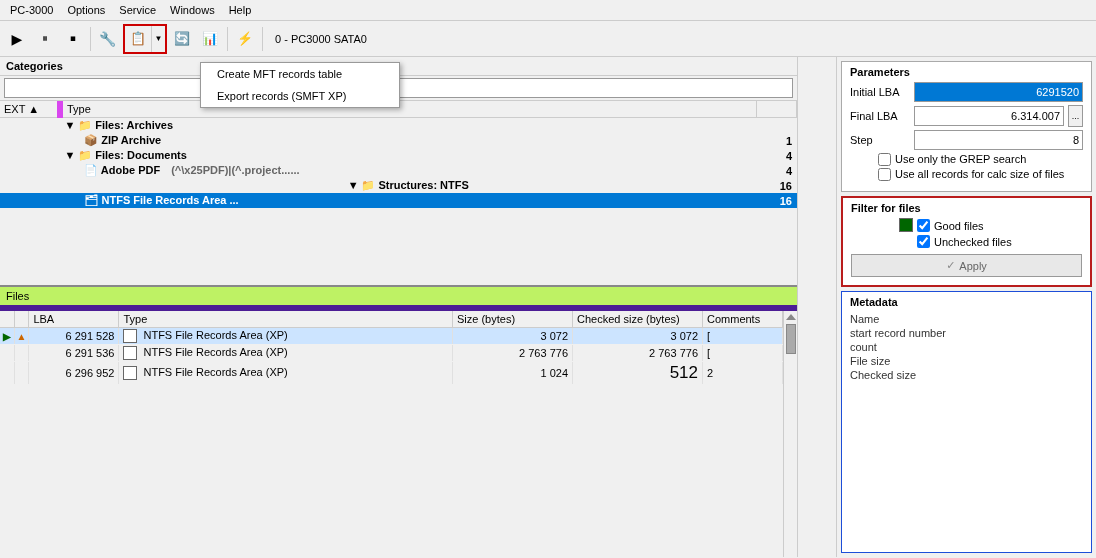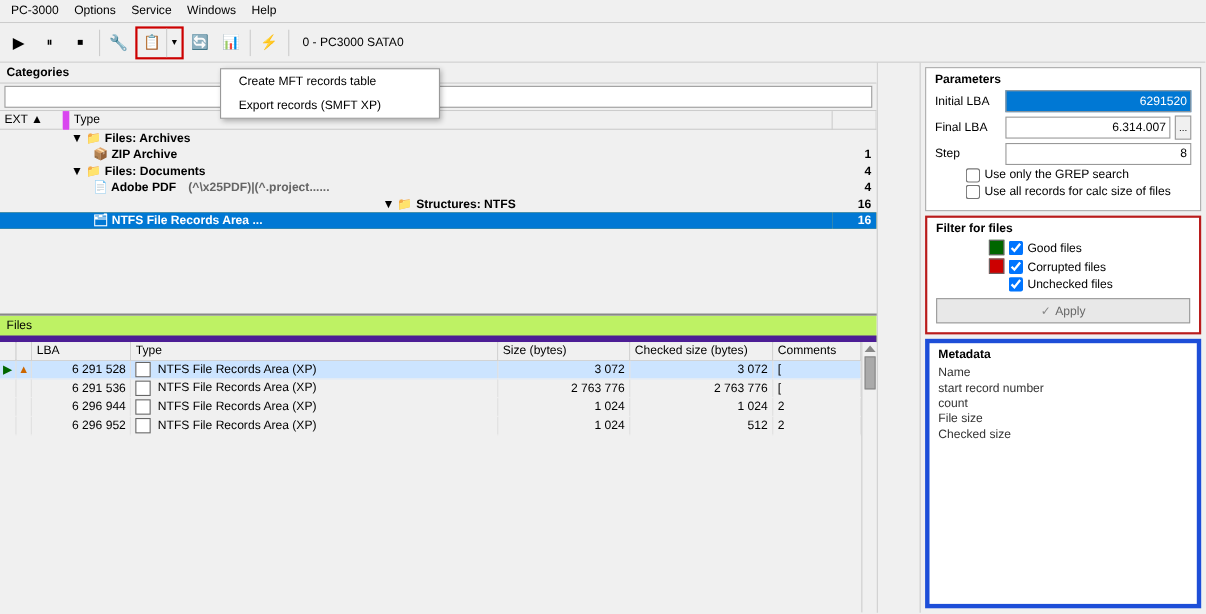--- a/index.html
+++ b/index.html
@@ -66,21 +66,21 @@
     .filter-group-title { font-size: 11px; font-weight: bold; margin-bottom: 4px; }
     
     .filter-item { display: flex; align-items: flex-end; gap: 4px; margin-bottom: 3px; padding-left: 48px; }
     .color-box { width: 14px; height: 14px; border: 1px solid #666; flex-shrink: 0; }
     .color-box.green { background: #006600; }
     .color-box.red { background: #cc0000; }
     
     .apply-btn { display: flex; align-items: center; justify-content: center; gap: 4px; padding: 4px 16px; border: 1px solid #999; background: #e8e8e8; cursor: pointer; font-size: 11px; color: #666; margin-top: 6px; width: 100%; }
     
     
-    .metadata-panel { border: 4px solid #1d4ed8; background: white; padding: 4px 8px; flex: 1; }
+    .metadata-panel { border: 1px solid #1d4ed8; background: white; padding: 4px 8px; flex: 1; }
     .metadata-panel-title { font-size: 11px; font-weight: bold; margin-bottom: 4px; }
     .metadata-item { font-size: 11px; padding: 1px 0; color: #333; }
     
     .files-table-wrapper { display: flex; flex: 1; overflow: hidden; }
   </style>
 </head>
 <body>
 
 <div class="menu-bar">
   <span class="menu-item">PC-3000</span>
@@ -230,39 +230,27 @@
                   <span style="display:inline-block; width:14px; height:14px; border:1px solid #666; background:white; margin-right:3px; vertical-align:middle;"></span>
                   <span>NTFS File Records Area (XP)</span>
                 </td>
                 <td style="font-size:11px; padding:1px 4px; text-align:right;">2 763 776</td>
                 <td style="font-size:11px; padding:1px 4px; text-align:right;">2 763 776</td>
                 <td style="font-size:11px; padding:1px 4px;">[</td>
               </tr>
               <tr>
                 <td style="padding:1px 2px;"></td>
                 <td style="padding:1px 2px;"></td>
-                <td style="font-size:11px; padding:1px 4px; text-align:right;">6 296 944</td>
+                <td style="font-size:11px; padding:1px 4px; text-align:right;">6 296 952</td>
                 <td style="font-size:11px; padding:1px 4px;">
                   <span style="display:inline-block; width:14px; height:14px; border:1px solid #666; background:white; margin-right:3px; vertical-align:middle;"></span>
                   <span>NTFS File Records Area (XP)</span>
                 </td>
                 <td style="font-size:11px; padding:1px 4px; text-align:right;">1 024</td>
-                <td style="font-size:11px; padding:1px 4px; text-align:right;">1 024</td>
-                <td style="font-size:11px; padding:1px 4px;">2</td>
-              </tr>
-              <tr>
-                <td style="padding:1px 2px;"></td>
-                <td style="padding:1px 2px;"></td>
-                <td style="font-size:11px; padding:1px 4px; text-align:right;">6 296 952</td>
-                <td style="font-size:11px; padding:1px 4px;">
-                  <span style="display:inline-block; width:14px; height:14px; border:1px solid #666; background:white; margin-right:3px; vertical-align:middle;"></span>
-                  <span>NTFS File Records Area (XP)</span>
-                </td>
-                <td style="font-size:11px; padding:1px 4px; text-align:right;">1 024</td>
-                <td style="font-size:11px; padding:1px 4px; text-align:right;">512</td>
+                <td style="font-size:17px; padding:1px 4px; text-align:right;">512</td>
                 <td style="font-size:11px; padding:1px 4px;">2</td>
               </tr>
             </tbody>
           </table>
         </div>
 
         <div style="width:14px; background:#f0f0f0; border-left:1px solid #ccc; display:flex; flex-direction:column; align-items:center;">
           <div style="width:0; height:0; border-left:5px solid transparent; border-right:5px solid transparent; border-bottom:6px solid #888; margin-top:3px;"></div>
           <div style="width:10px; height:30px; background:#aaa; border:1px solid #888; margin-top:4px;"></div>
         </div>
@@ -299,25 +287,20 @@
       </div>
     </div>
 
     <div class="filter-group">
       <div class="filter-group-title">Filter for files</div>
 
       <div class="filter-item">
         <div class="color-box green"></div>
         <input type="checkbox" id="good-check" checked="" style="">
         <label for="good-check">Good files</label>
-      </div>
-      <div class="filter-item">
-        <div class="color-box red"></div>
-        <input type="checkbox" id="corrupted-check" checked="" style="">
-        <label for="corrupted-check">Corrupted files</label>
       </div>
       <div class="filter-item">
         <div style="width:14px;"></div>
         <input type="checkbox" id="unchecked-check" checked="" style="">
         <label for="unchecked-check">Unchecked files</label>
       </div>
 
       <button class="apply-btn">
         <span style="color:#888;">✓</span>
         <span>Apply</span>

